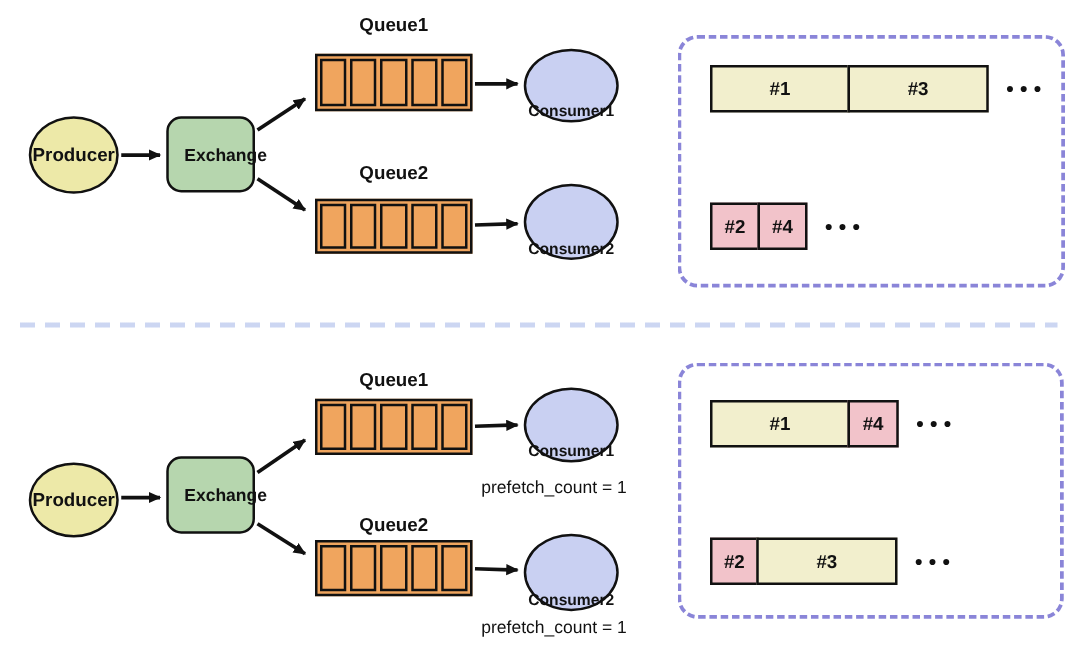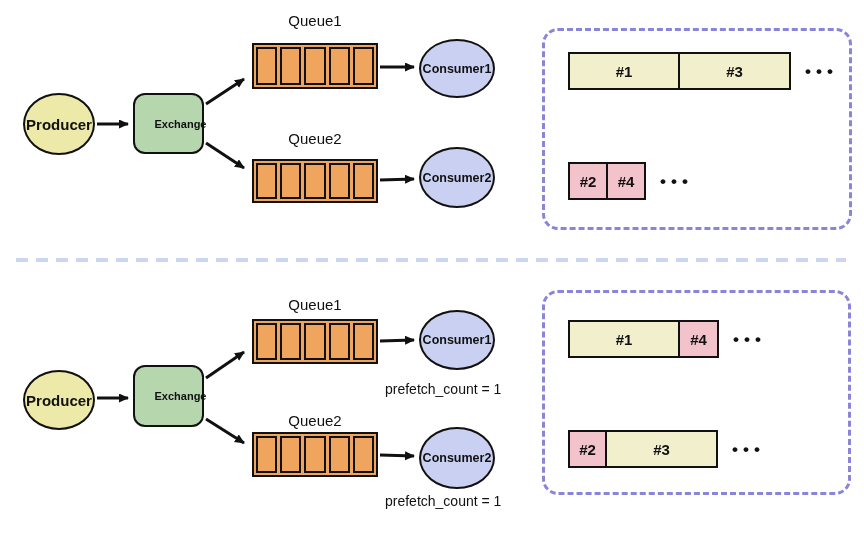--- a/index.html
+++ b/index.html
@@ -7,24 +7,24 @@
   body { font-family: "Liberation Sans", sans-serif; color: #111; }
 
   .canvas { position: relative; width: 864px; height: 534px; background: #fff; overflow: hidden; }
 
   svg.arrows { position: absolute; left: 0; top: 0; width: 864px; height: 534px; pointer-events: none; }
   svg.arrows line { stroke: #111; stroke-width: 3; }
 
   .node { position: absolute; display: flex; align-items: center; justify-content: center;
           border: 2.5px solid var(--outline); font-weight: bold; text-align: center; }
   .producer { border-radius: 50%; background: var(--producer-fill); font-size: 15px; }
-  .exchange { border-radius: 12px; background: var(--exchange-fill); font-size: 11px; padding-left: 24px; }
-  .consumer { border-radius: 50%; background: var(--consumer-fill); font-size: 12.5px; }
+  .exchange { border-radius: 12px; background: var(--exchange-fill); font-size: 14px; padding-left: 24px; }
+  .consumer { border-radius: 50%; background: var(--consumer-fill); font-size: 12.5px; align-items: flex-end; }
 
-  .qlabel { position: absolute; text-align: center; font-weight: normal; font-size: 15px; }
+  .qlabel { position: absolute; text-align: center; font-weight: bold; font-size: 15px; }
 
   .queue { position: absolute; display: flex; gap: 3px; padding: 2px;
            border: 2px solid var(--outline); background: var(--queue-fill); }
   .queue .cell { flex: 1; border: 2px solid var(--outline); background: var(--queue-fill); }
 
   .dashedbox { position: absolute; border: 3px dashed var(--box-border); border-radius: 16px; }
 
   .msgrow { position: absolute; display: flex; align-items: center; }
   .msg { height: 38px; display: flex; align-items: center; justify-content: center;
          border: 2px solid var(--outline); font-size: 15px; font-weight: 600; }

